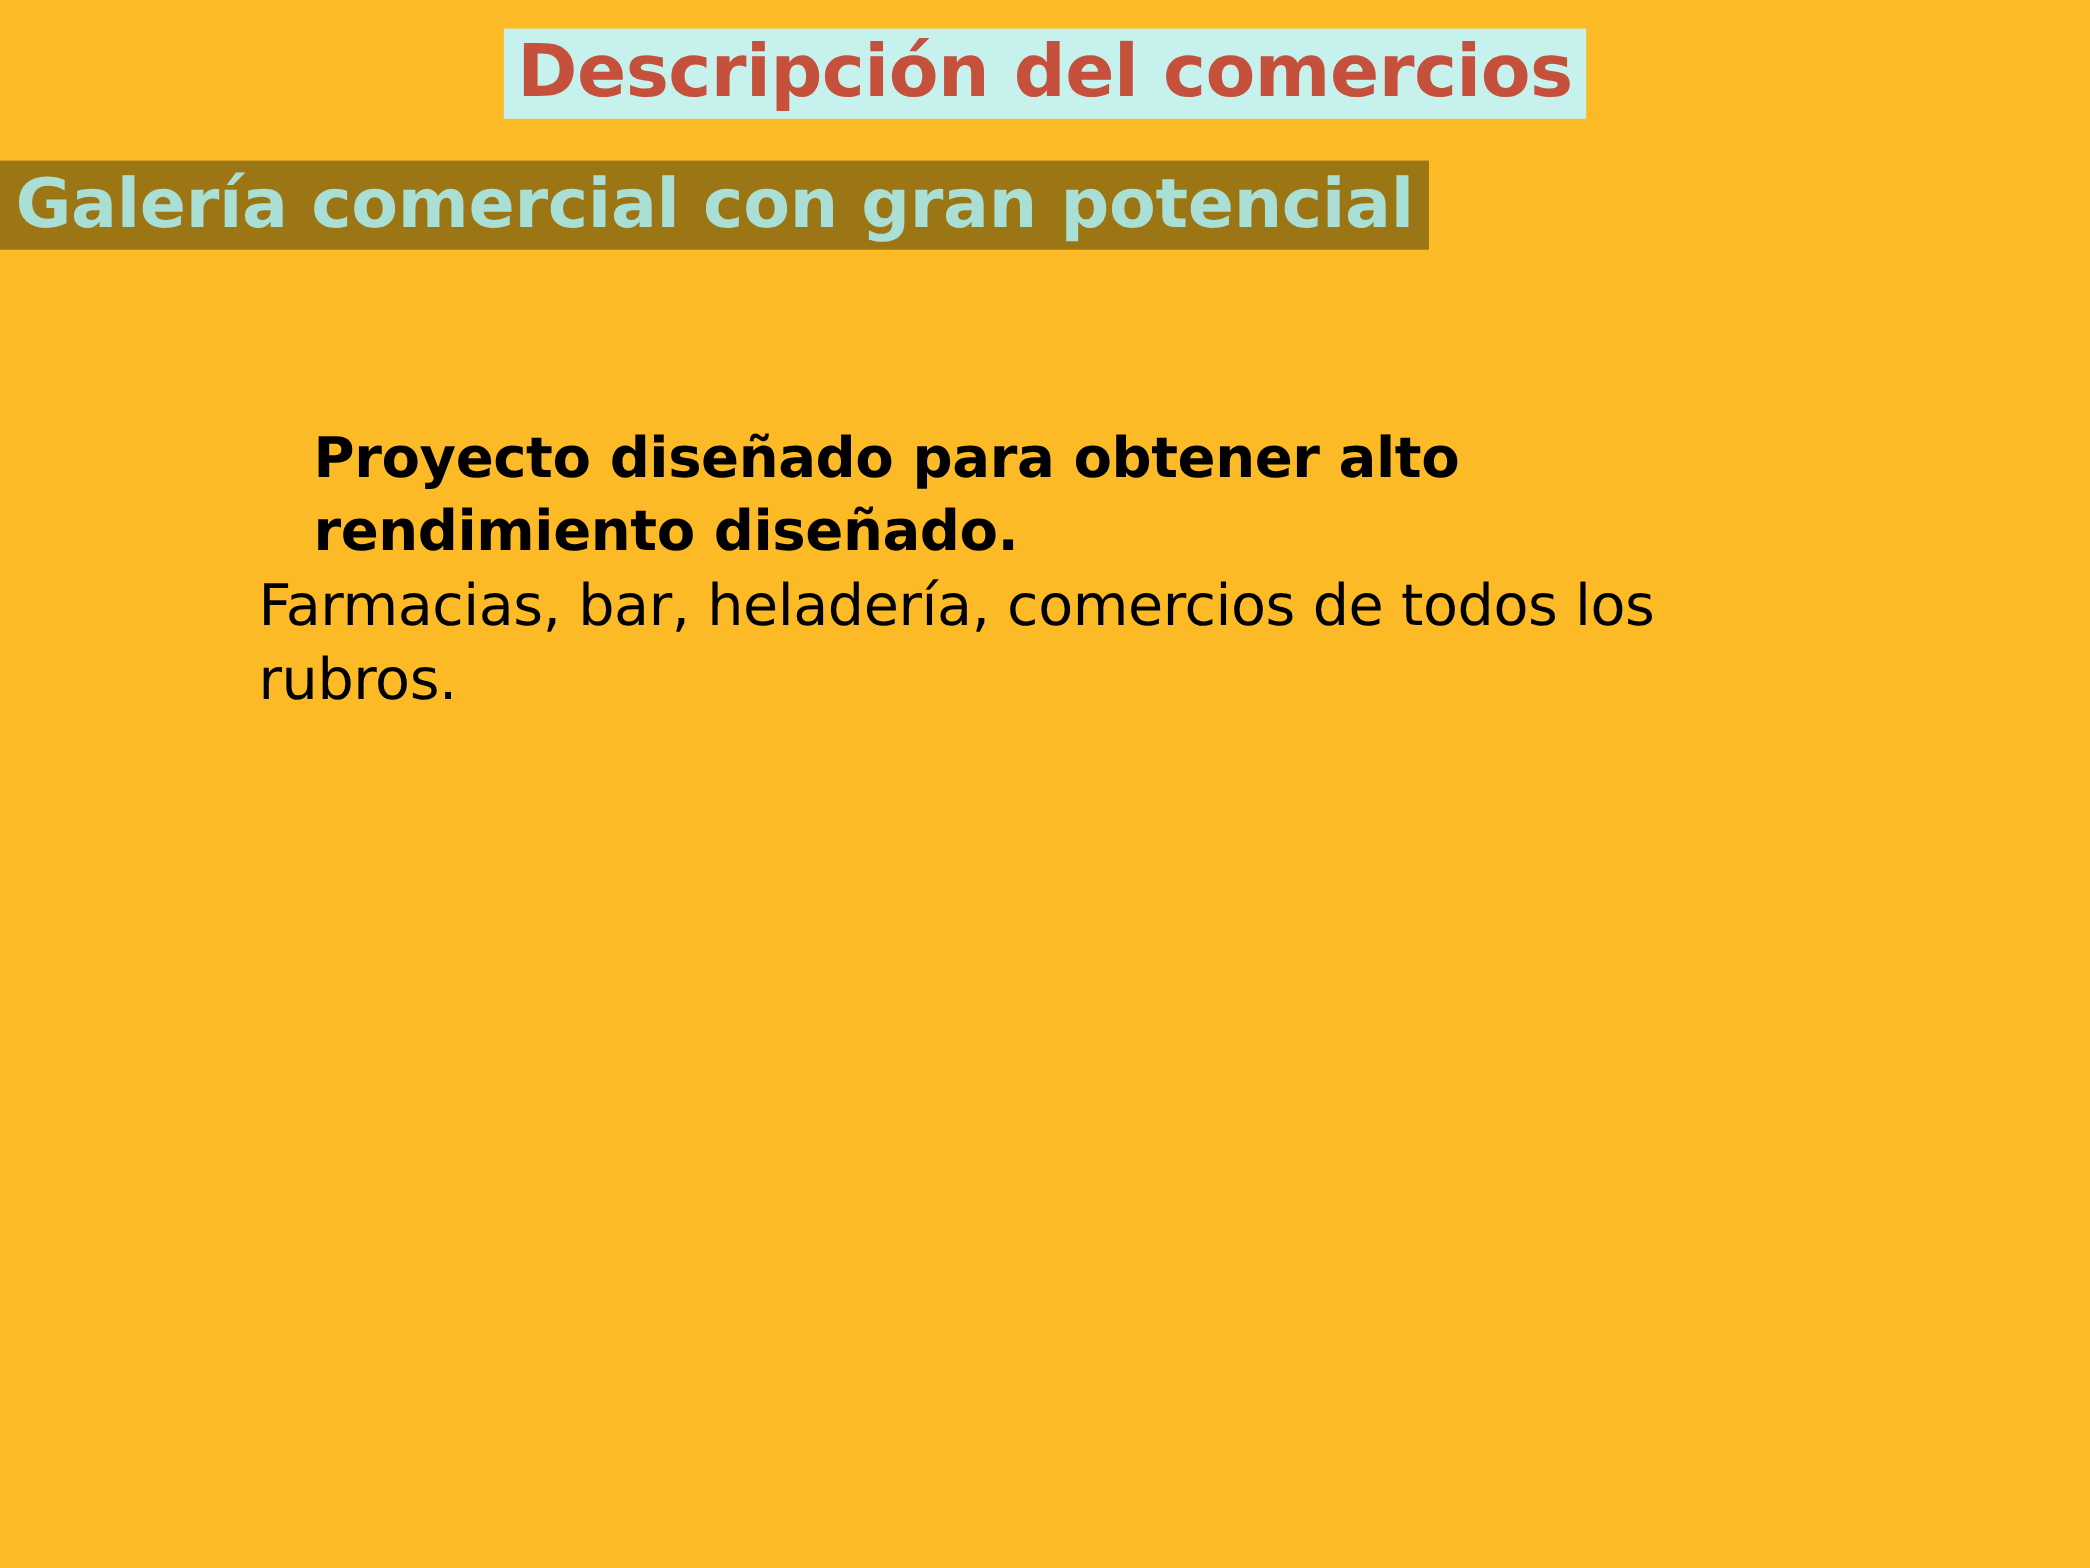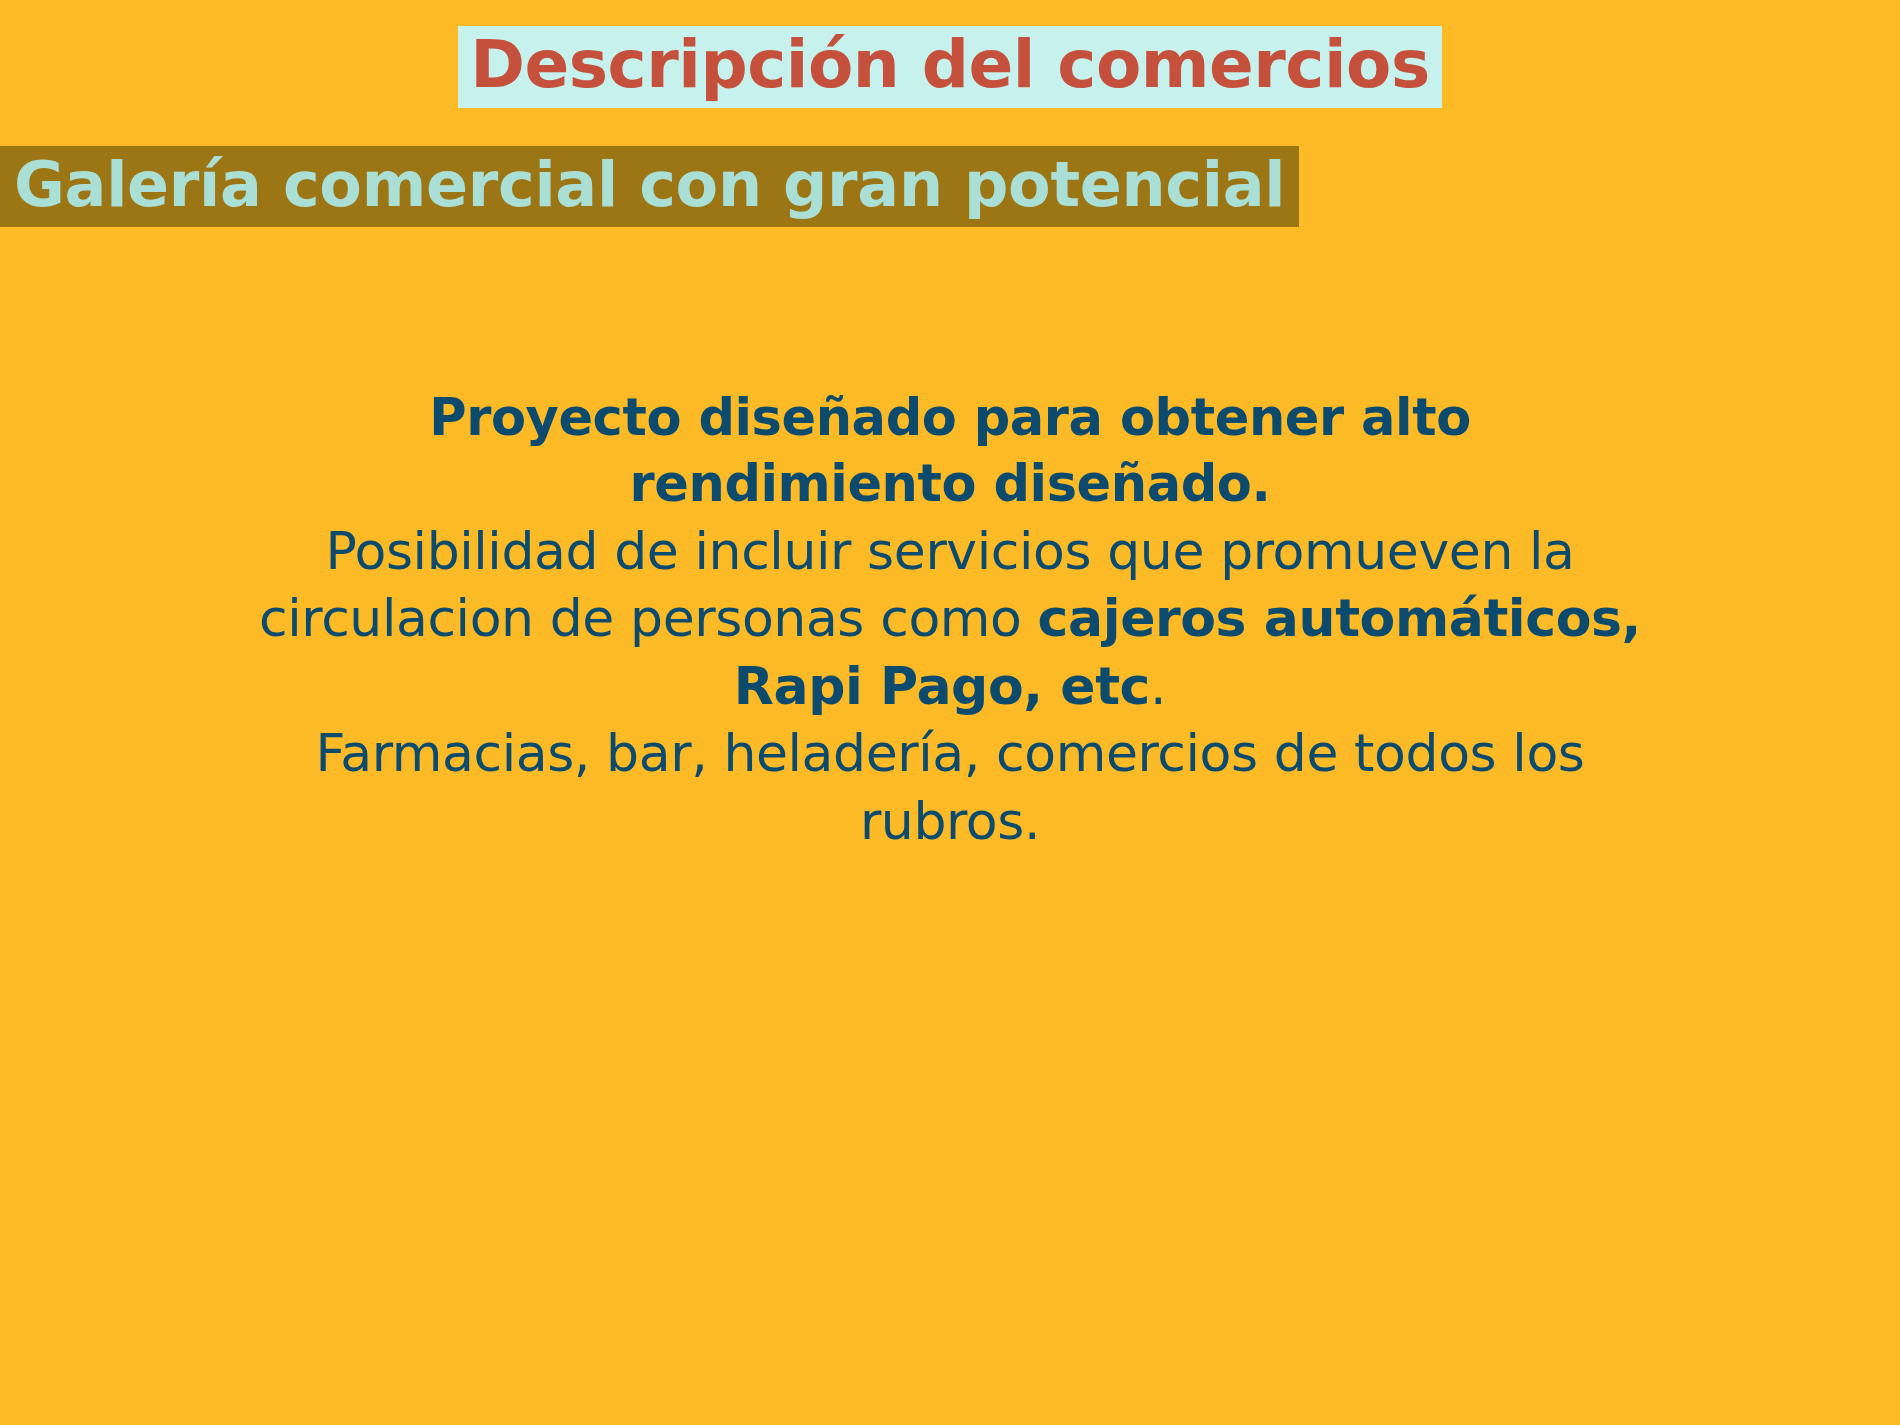--- a/index.html
+++ b/index.html
@@ -65,24 +65,24 @@
     left: 0;
     right: 0;
     top: 385px;
     text-align: center;
     padding: 0 120px;
     box-sizing: border-box;
   }
 
   .para {
     margin: 0;
-    color: #0c4a6e;
+    color: #000000;
     font-size: 52px;
     line-height: 1.30;
-    text-align: center;
+    text-align: left;
     letter-spacing: -0.4px;
   }
 
   .para.strong {
     font-weight: bold;
     font-size: 51px;
   }
 
   .para b {
     font-weight: bold;
@@ -116,23 +116,20 @@
   <div class="body-zone">
 
     <p class="para strong narrow">
       <span>Proyecto diseñado para obtener alto</span>
     </p>
 
     <p class="para strong narrow">
       <span>rendimiento diseñado.</span>
     </p>
 
-    <p class="para tight">
-      <span>Posibilidad de incluir servicios que promueven la circulacion de personas como </span><b>cajeros automáticos, Rapi Pago, etc</b><span>.</span>
-    </p>
 
 
     <p class="para tight">
       <span>Farmacias, bar, heladería, comercios de todos los rubros.</span>
     </p>
 
   </div>
 </div>
 
 </body></html>

